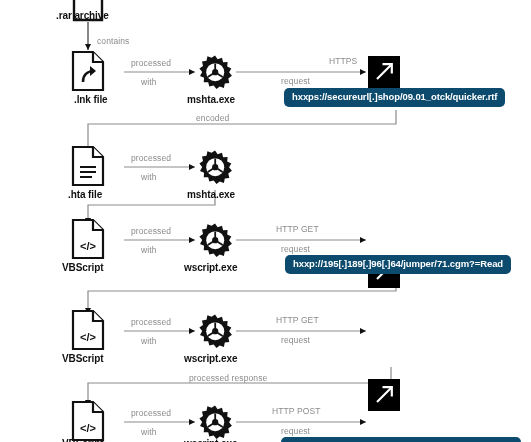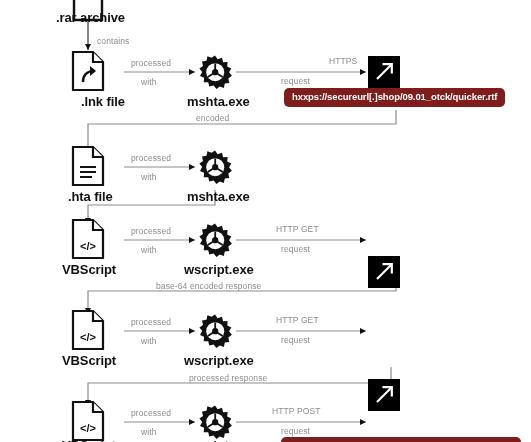--- a/index.html
+++ b/index.html
@@ -38,40 +38,40 @@
     width: 32px;
     height: 32px;
     background: #000000;
     position: relative;
   }
   .ext-icon svg { display: block; }
 
   
   .caption {
     position: absolute;
-    font-size: 13px;
+    font-size: 10px;
     font-weight: bold;
     color: #111111;
     white-space: nowrap;
     letter-spacing: -0.1px;
   }
 
   
   .edge-label {
     position: absolute;
     font-size: 8.5px;
     color: #8b8b8b;
     white-space: nowrap;
     letter-spacing: 0.1px;
   }
 
   
   .url-pill {
     position: absolute;
-    background: #7f1d1d;
+    background: #0c4a6e;
     color: #ffffff;
     border-radius: 5px;
     font-size: 9.5px;
     font-weight: bold;
     padding: 4px 8px 5px 8px;
     white-space: nowrap;
     letter-spacing: -0.1px;
     line-height: 1;
   }
 
@@ -139,21 +139,21 @@
 
   <div class="node" style="left:71px; top:50px;">
     <svg width="34" height="42" viewBox="0 0 34 42">
       <path d="M2,2 L22,2 L32,12 L32,40 L2,40 Z" fill="#ffffff" stroke="#111111" stroke-width="2.2"></path>
       <path d="M22,2 L22,12 L32,12" fill="#ffffff" stroke="#111111" stroke-width="2.2"></path>
 
       <path d="M12,32 C12,22 20,21 23,21" fill="none" stroke="#111111" stroke-width="2.6"></path>
       <path d="M19,16 L25,21 L19,26 Z" fill="#111111"></path>
     </svg>
   </div>
-  <div class="caption" style="left:81px; top:94px;">.lnk file</div>
+  <div class="caption" style="left:74px; top:94px;">.lnk file</div>
 
   <div class="edge-label" style="left:131px; top:58px;">processed</div>
   <div class="edge-label" style="left:141px; top:77px;">with</div>
 
   <div class="node gear-icon" style="left:198px; top:55px;">
     <svg width="34" height="34" viewBox="0 0 34 34">
       <g fill="#111111">
         <path d="M17,0.5 L19.6,4.2 L24,2.8 L25.1,7.2 L29.6,7.1 L29.2,11.6
                  L33.3,13.4 L31.1,17.3 L33.9,20.8 L30.3,23.5 L31.3,27.9
                  L26.8,28.6 L25.9,33.1 L21.7,31.6 L18.5,34 L15.6,30.5
@@ -249,22 +249,22 @@
   <div class="edge-label" style="left:276px; top:224px;">HTTP GET</div>
   <div class="edge-label" style="left:281px; top:244px;">request</div>
 
   <div class="node ext-icon" style="left:368px; top:224px;">
     <svg width="32" height="32" viewBox="0 0 32 32">
       <path d="M9,23 L23,9" stroke="#ffffff" stroke-width="2.2" fill="none"></path>
       <path d="M14.5,8.2 L23.8,8.2 L23.8,17.5" stroke="#ffffff" stroke-width="2.2" fill="none"></path>
     </svg>
   </div>
 
-
-  <div class="edge-label" style="left:156px; top:281px;">base-64 encoded response</div>
+  <div class="url-pill" style="left:285px; top:255px;">hxxp://195[.]189[.]96[.]64/jumper/71.cgm?=Read</div>
+
 
   <div class="node" style="left:71px; top:309px;">
     <svg width="34" height="42" viewBox="0 0 34 42">
       <path d="M2,2 L22,2 L32,12 L32,40 L2,40 Z" fill="#ffffff" stroke="#111111" stroke-width="2.2"></path>
       <path d="M22,2 L22,12 L32,12" fill="#ffffff" stroke="#111111" stroke-width="2.2"></path>
       <text x="17" y="32" font-family="'Liberation Sans',sans-serif" font-size="11" font-weight="bold" fill="#111111" text-anchor="middle">&lt;/&gt;</text>
     </svg>
   </div>
   <div class="caption" style="left:62px; top:353px;">VBScript</div>
 

